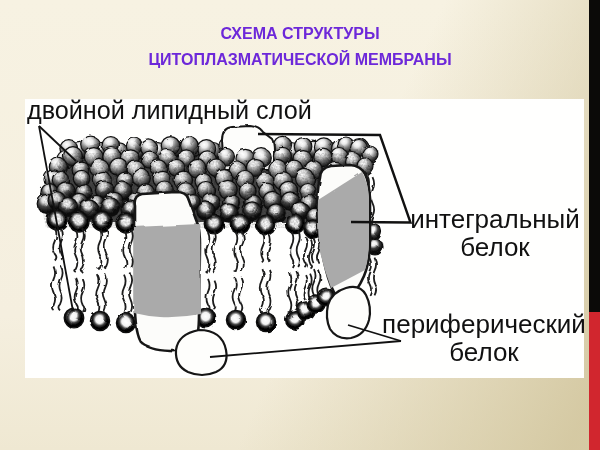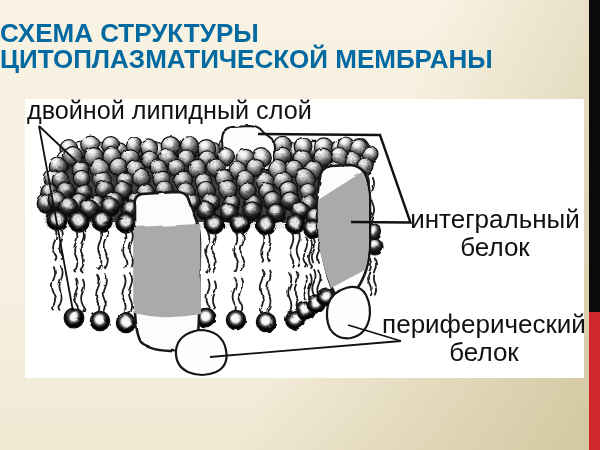--- a/index.html
+++ b/index.html
@@ -3,22 +3,22 @@
 <meta charset="utf-8">
 <style>
   html,body{margin:0;padding:0;}
   body{width:600px;height:450px;overflow:hidden;
     background:
       linear-gradient(115deg, rgba(247,242,226,0) 55%, rgba(210,198,158,.9) 96%),
       linear-gradient(180deg,#f7f2e2 0%,#f5efdf 70%,#efe8d2 100%);
     font-family:"Liberation Sans",sans-serif;position:relative;}
   .bar-black{position:absolute;left:589px;top:0;width:11px;height:312px;background:#0b0a08;}
   .bar-red{position:absolute;left:589px;top:312px;width:11px;height:138px;background:#d1262e;}
-  .title{position:absolute;left:0;top:21px;width:600px;
-    color:#0369a1;font-size:26px;font-weight:bold;line-height:25.5px;}
+  .title{position:absolute;left:0;top:21px;width:600px;text-align:center;
+    color:#6d28d9;font-size:16px;font-weight:bold;line-height:25.5px;}
   .white{position:absolute;left:25px;top:99px;width:559px;height:279px;background:#fffffe;}
   svg.d{position:absolute;left:0;top:0;}
 </style>
 </head>
 <body>
 <div class="white"></div>
 <div class="bar-black"></div>
 <div class="bar-red"></div>
 <div class="title">СХЕМА СТРУКТУРЫ<br>ЦИТОПЛАЗМАТИЧЕСКОЙ МЕМБРАНЫ</div>
 <svg class="d" width="600" height="450" viewBox="0 0 600 450">

